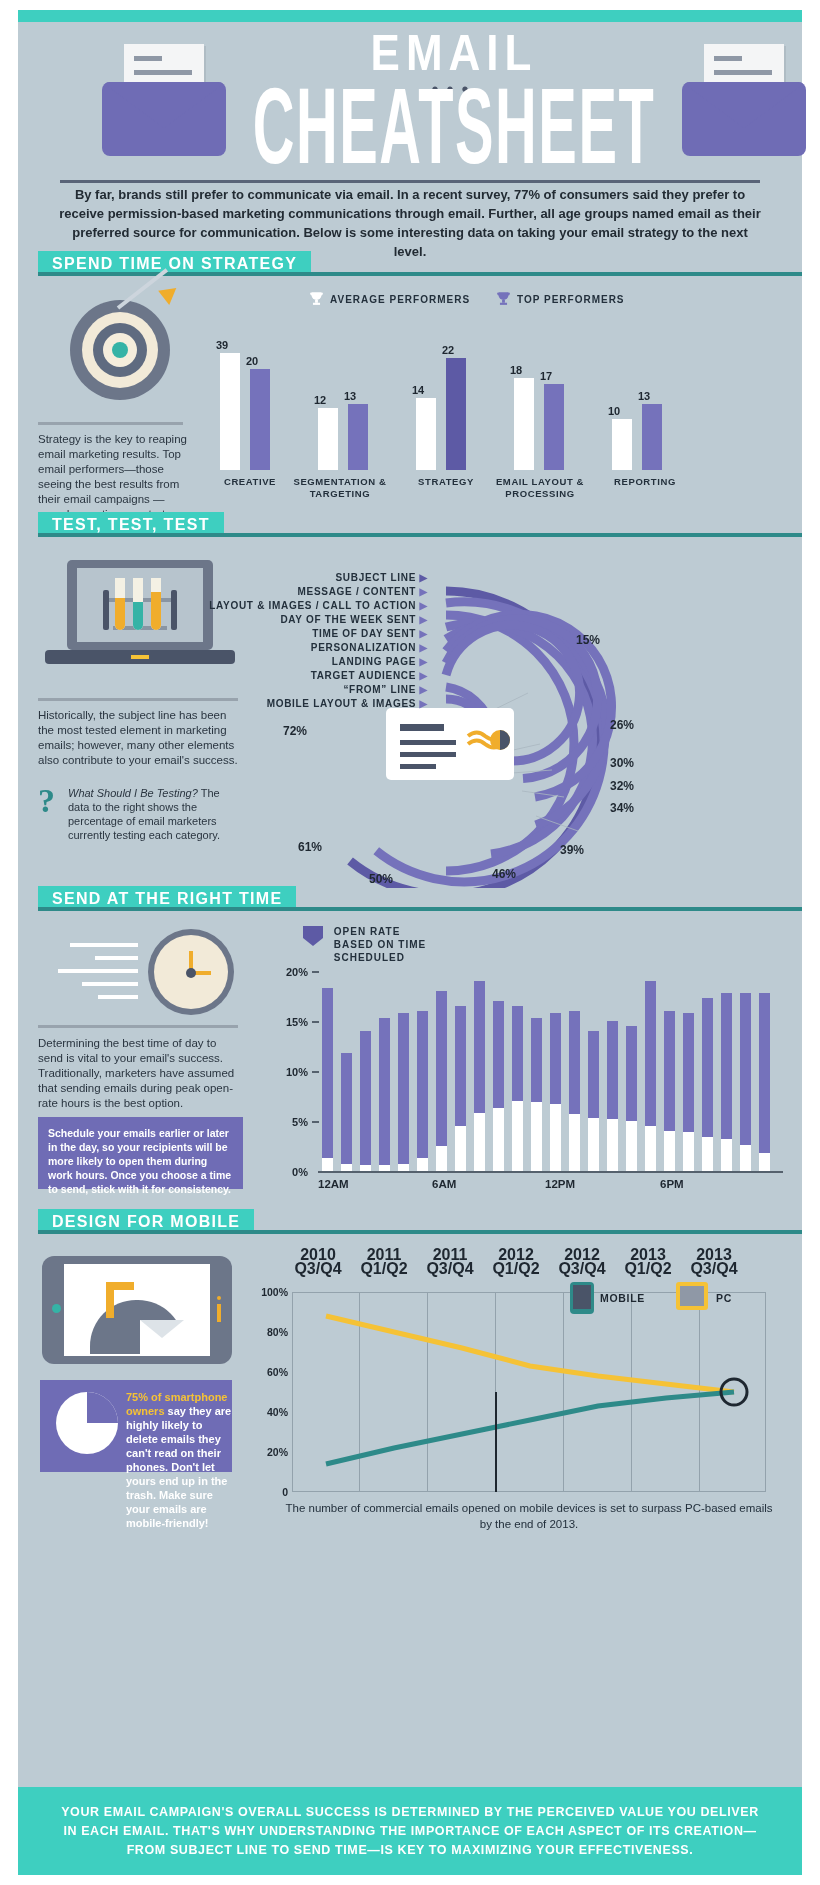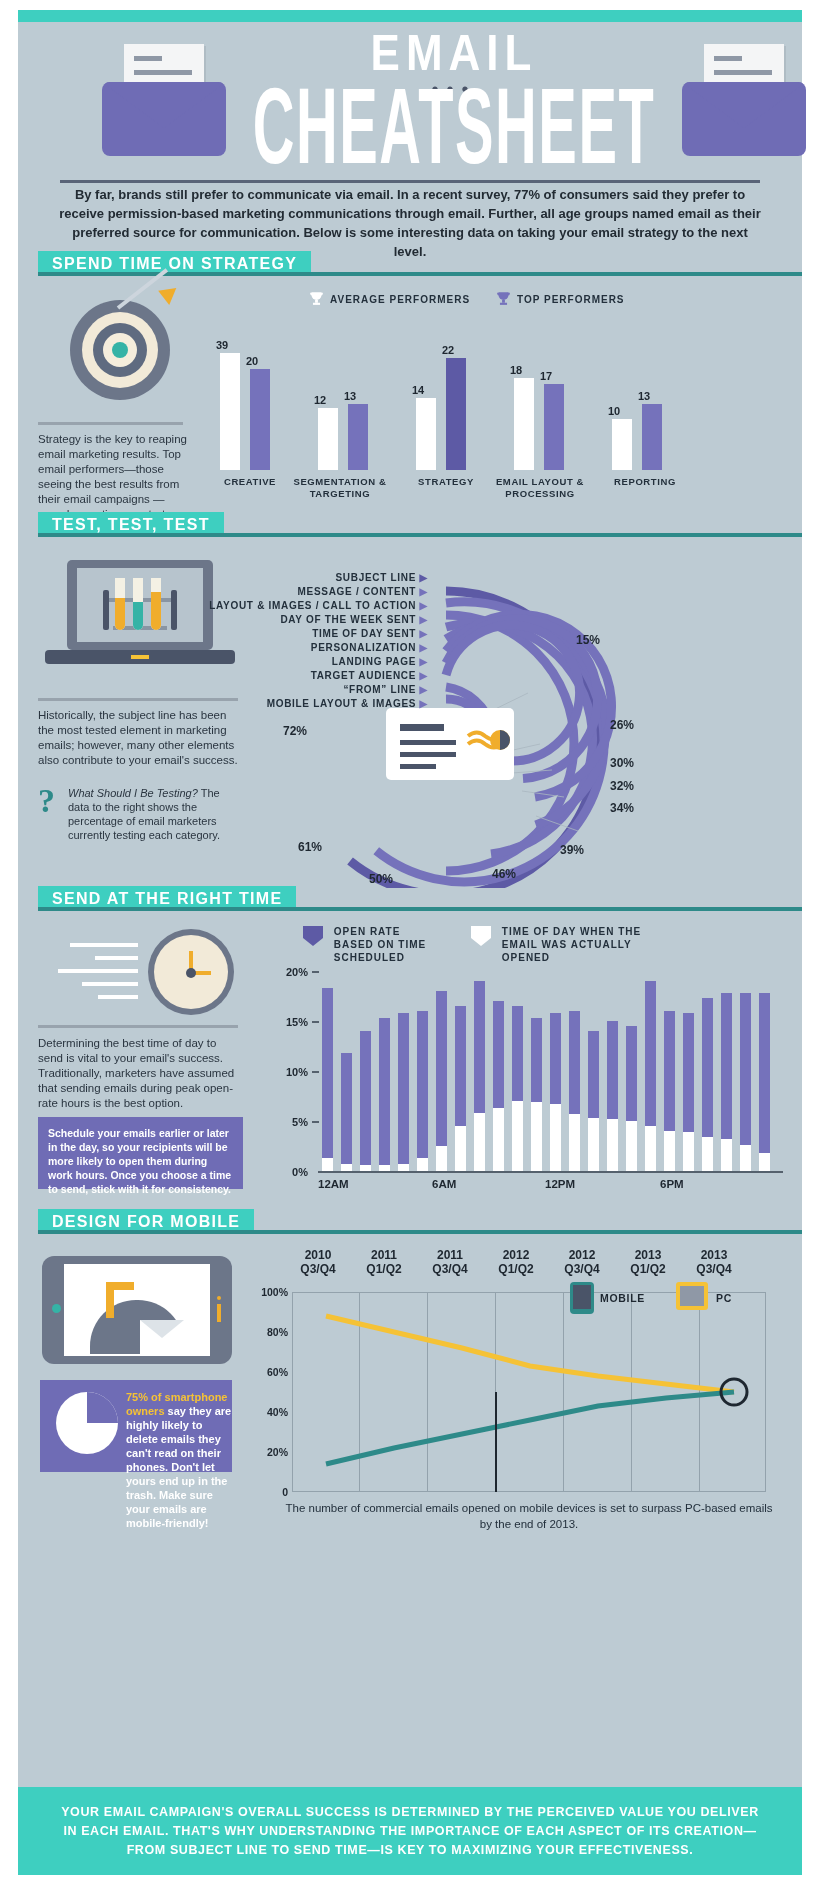--- a/index.html
+++ b/index.html
@@ -65,21 +65,21 @@
   
   .tchart{position:absolute;}
   .tbar{position:absolute;bottom:0;width:11px;background:#7572bb;}
   .tbar span{position:absolute;left:0;bottom:0;width:100%;background:#ffffff;}
   .axis-y{position:absolute;font-size:11px;font-weight:bold;color:#1e2730;text-align:right;}
   .axis-x{position:absolute;font-size:11.5px;font-weight:bold;color:#1e2730;}
   .tick{position:absolute;background:#55616d;}
 
   .purplebox{position:absolute;background:#6f6cb5;color:#fff;font-size:10.5px;line-height:14px;
      font-weight:bold;padding:9px 10px;box-sizing:border-box;}
-  .mlab{position:absolute;text-align:center;font-size:12px;font-weight:bold;color:#1e2730;line-height:14px;}
+  .mlab{position:absolute;text-align:center;font-size:16px;font-weight:bold;color:#1e2730;line-height:14px;}
   .mylab{position:absolute;font-size:10.5px;font-weight:bold;color:#1e2730;text-align:right;}
   .mcaption{position:absolute;font-size:11.5px;color:#23303c;line-height:16px;text-align:center;}
   .mtag{position:absolute;font-size:10.5px;font-weight:bold;letter-spacing:.7px;color:#1e2730;}
 
   .pieBox{position:absolute;background:#6f6cb5;}
   .pieTxt{position:absolute;font-size:11px;font-weight:bold;line-height:14px;color:#ffffff;width:110px;}
   .pieTxt em{color:#f5c236;font-style:normal;}
 
   
   .footer{position:absolute;left:18px;bottom:10px;width:784px;height:88px;background:#3ecfc0;}
@@ -332,28 +332,20 @@
 
   <div class="purplebox" style="left:38px;top:1117px;width:205px;height:72px;">Schedule your emails earlier or later in the day, so your recipients will be more likely to open them during work hours. Once you choose a time to send, stick with it for consistency.</div>
 
   <div class="legend" style="left:300px;top:925px;width:140px;line-height:13px;">
     <span style="display:inline-block;vertical-align:top;">
       <svg width="26" height="22" viewBox="0 0 26 22">
           <path d="M3 1h20v12l-10 8L3 13z" fill="#5d5aa5"></path>
         </svg>
     </span>
     <span style="display:inline-block;width:100px;vertical-align:top;margin-left:4px;">OPEN RATE BASED ON TIME SCHEDULED</span>
-  </div>
-  <div class="legend" style="left:468px;top:925px;width:210px;line-height:13px;">
-    <span style="display:inline-block;vertical-align:top;">
-      <svg width="26" height="22" viewBox="0 0 26 22">
-          <path d="M3 1h20v12l-10 8L3 13z" fill="#ffffff"></path>
-        </svg>
-    </span>
-    <span style="display:inline-block;width:165px;vertical-align:top;margin-left:4px;">TIME OF DAY WHEN THE EMAIL WAS ACTUALLY OPENED</span>
   </div>
 
   <div class="axis-y" style="left:268px;top:966px;width:40px;">20%</div>
   <div class="axis-y" style="left:268px;top:1016px;width:40px;">15%</div>
   <div class="axis-y" style="left:268px;top:1066px;width:40px;">10%</div>
   <div class="axis-y" style="left:268px;top:1116px;width:40px;">5%</div>
   <div class="axis-y" style="left:268px;top:1166px;width:40px;">0%</div>
 
   <div class="tick" style="left:312px;top:971px;width:7px;height:2px;"></div>
   <div class="tick" style="left:312px;top:1021px;width:7px;height:2px;"></div>

